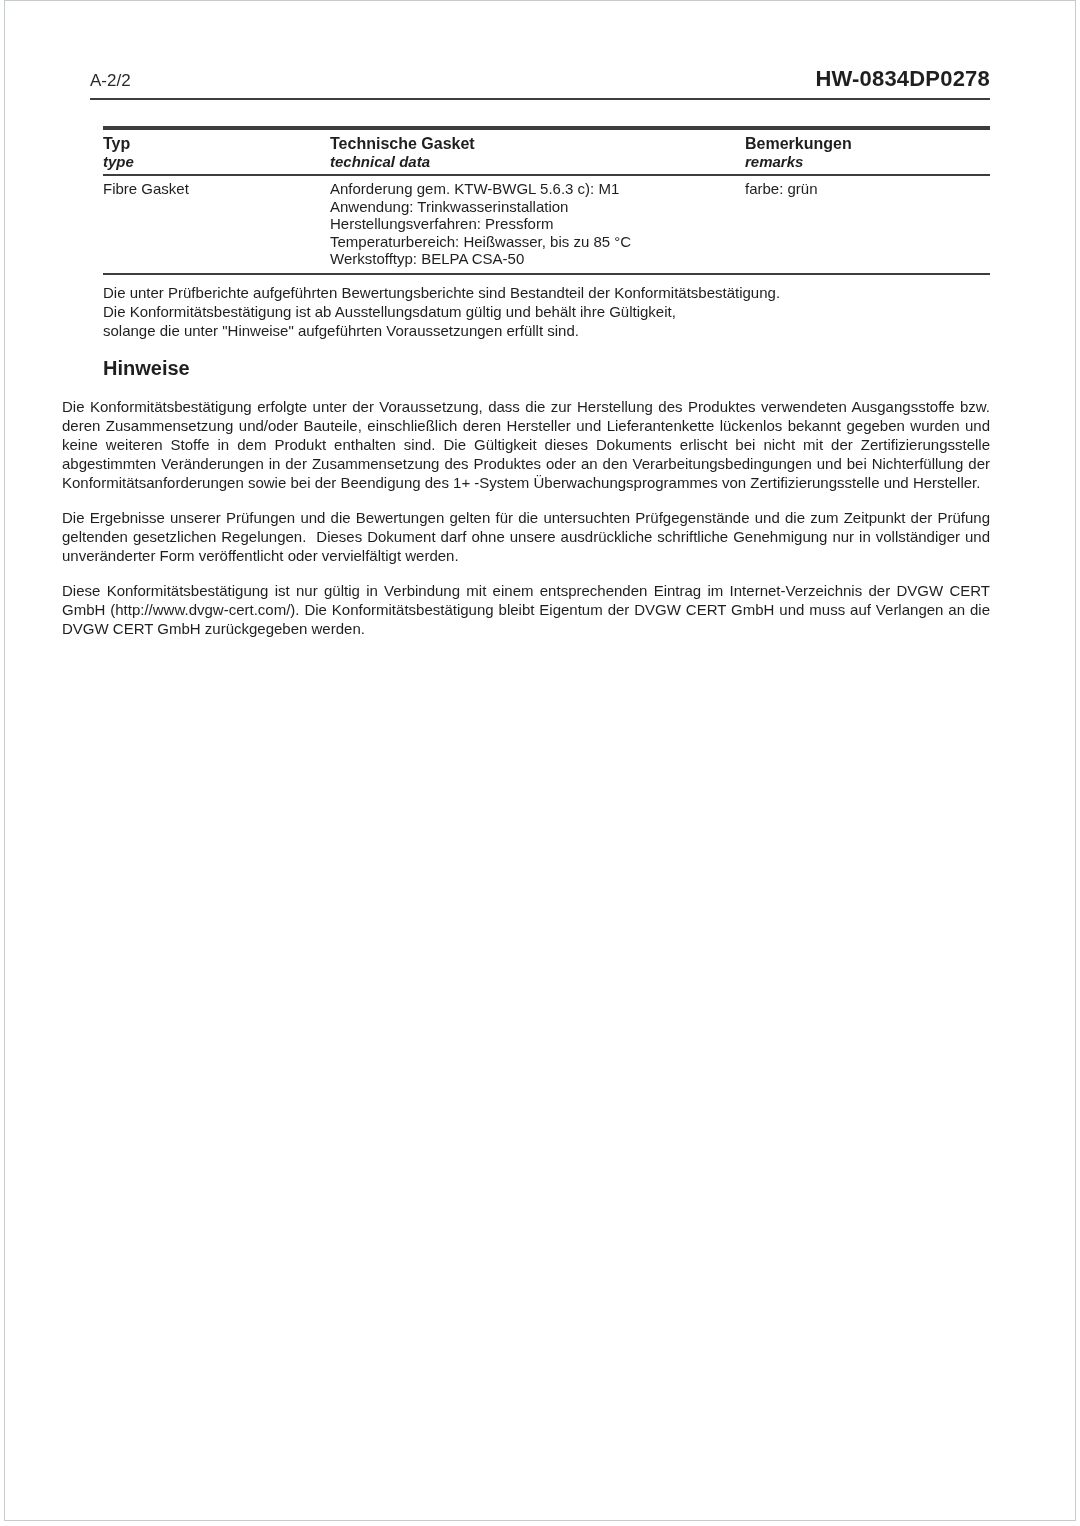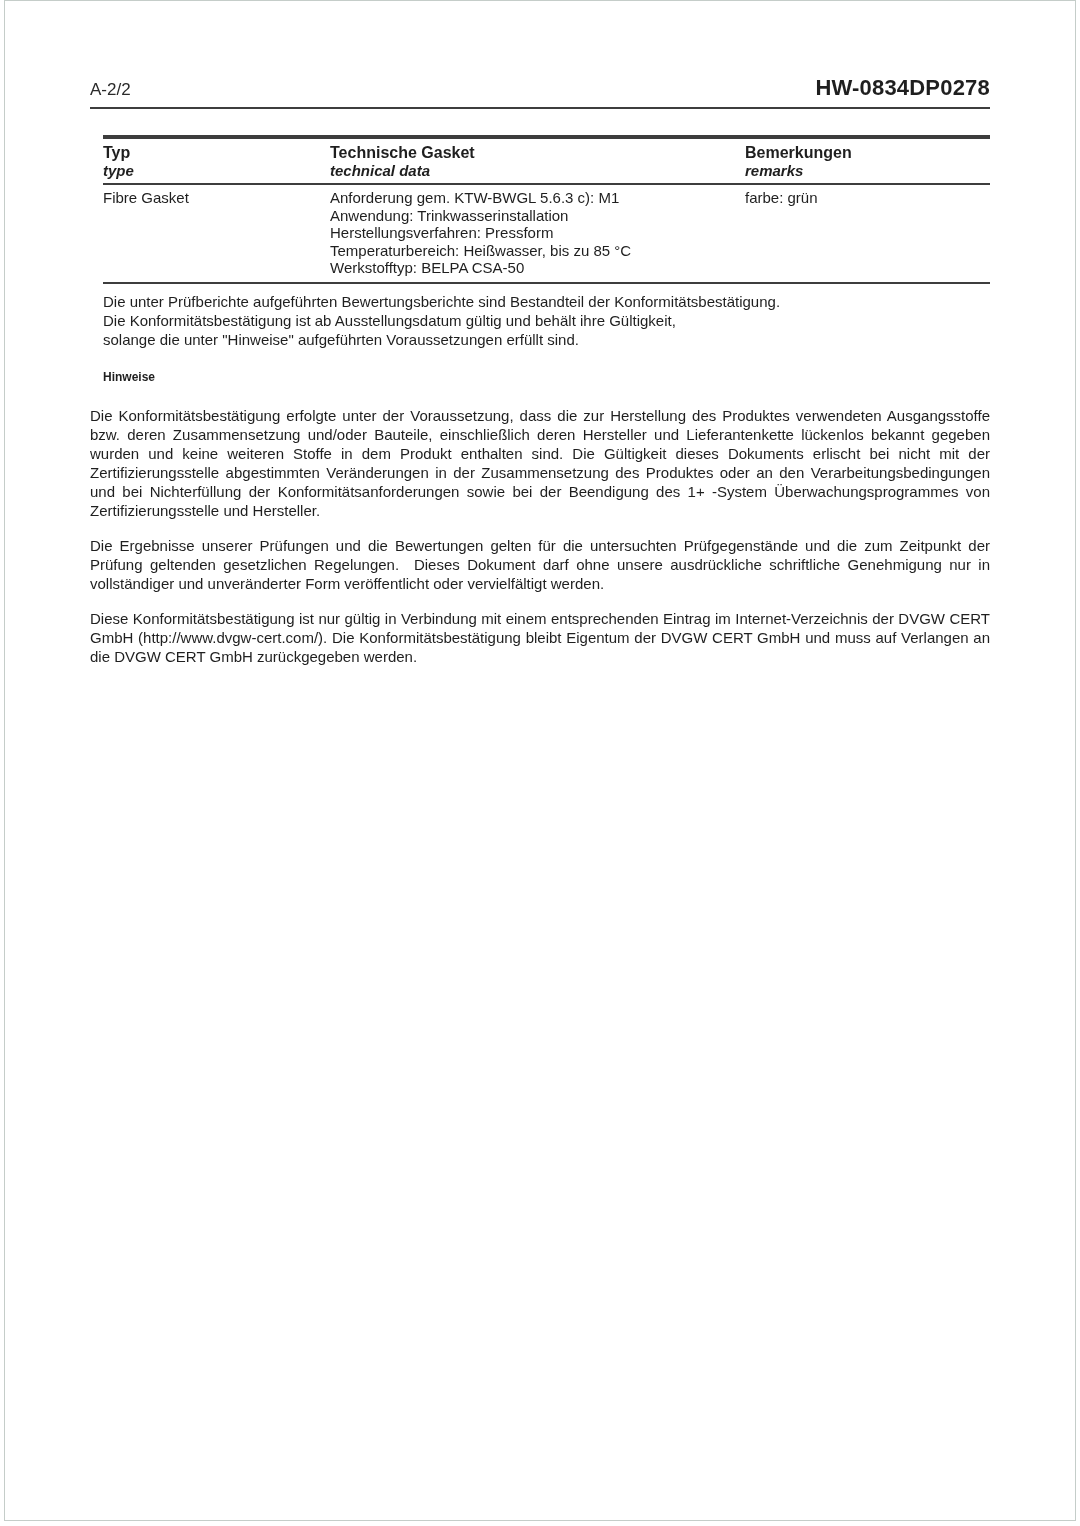--- a/index.html
+++ b/index.html
@@ -16,21 +16,21 @@
   .page-frame {
     position: absolute;
     top: 0; left: 4px; right: 4px; bottom: 5px;
     border: 1px solid #c5cdc9;
     pointer-events: none;
   }
   .content { position: relative; }
 
   
   .doc-header {
-    margin: 9px 90px;
+    margin: 0 90px;
     padding-top: 66px;
     padding-bottom: 6px;
     border-bottom: 2px solid #3d3d3d;
     display: flex;
     justify-content: space-between;
     align-items: baseline;
   }
   .page-num { font-size: 17px; color: #2a2a2a; }
   .doc-num  { font-size: 22px; font-weight: bold; letter-spacing: 0.2px; }
 
@@ -57,26 +57,26 @@
     font-size: 15px;
     line-height: 17.5px;
   }
   .cell { text-align: left; vertical-align: top; }
 
   
   .body-text { font-size: 15px; line-height: 19px; }
   .intro { margin: 8px 90px 0 103px; }
   .notes-heading {
     margin: 19px 90px 16px 103px;
-    font-size: 12px;
+    font-size: 20px;
     font-weight: bold;
     line-height: 19px;
   }
   .note-para {
-    margin: 16px 90px 0 90px;
+    margin: 16px 90px 0 62px;
     text-align: justify;
   }
   .note-para.first { margin-top: 19px; }
 </style>
 </head>
 <body>
 
 <div class="page-frame"></div>
 
 <div class="content">

